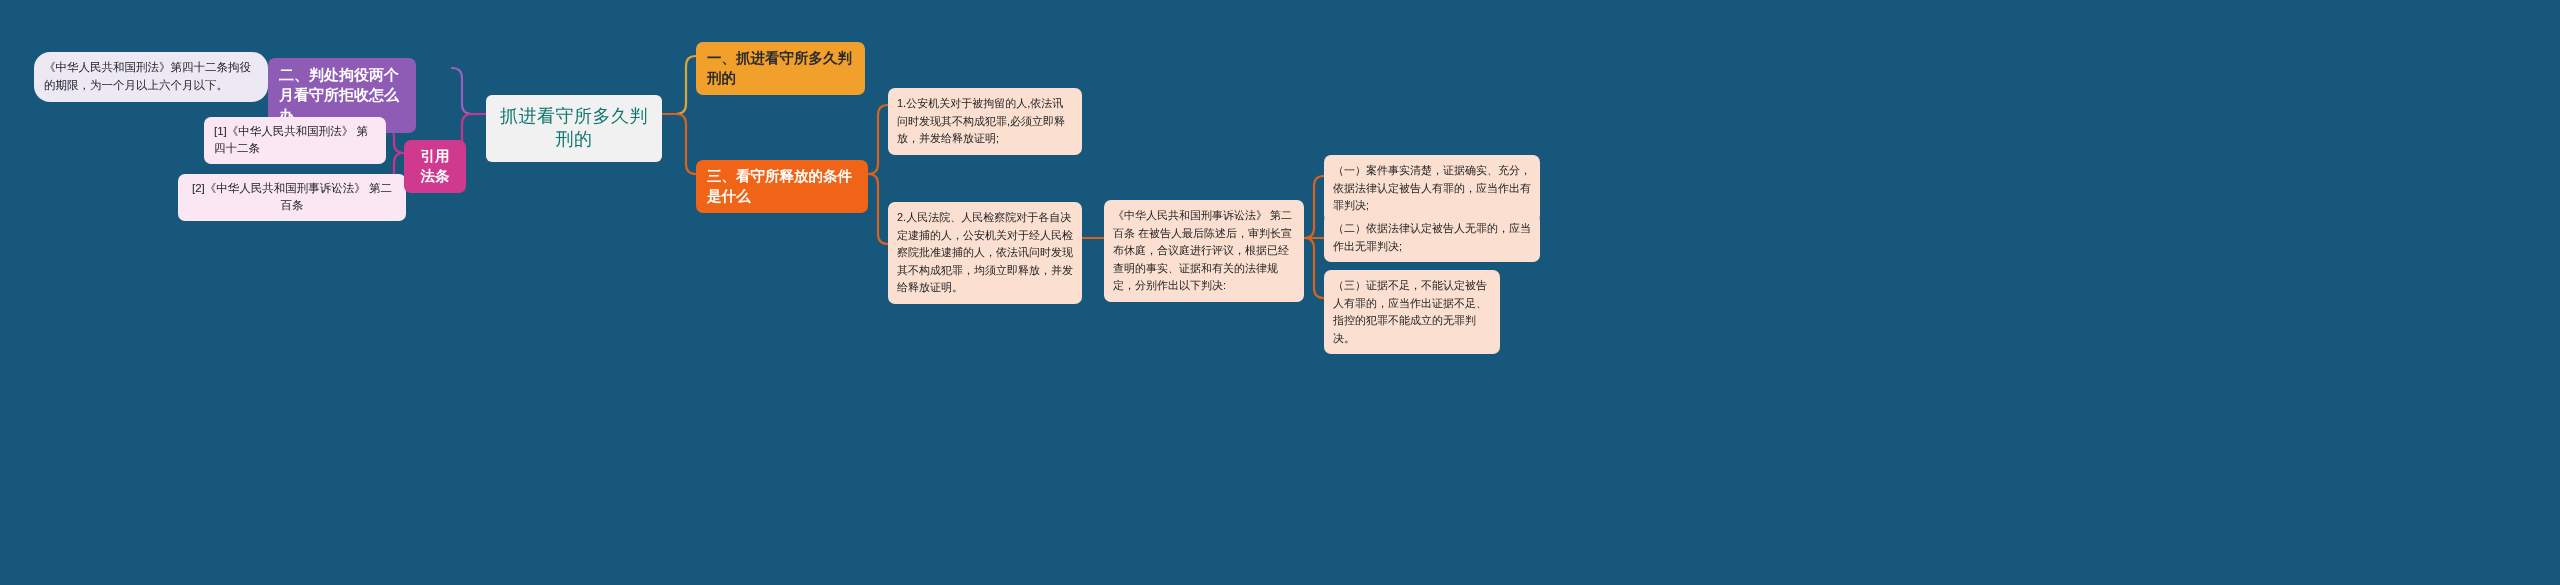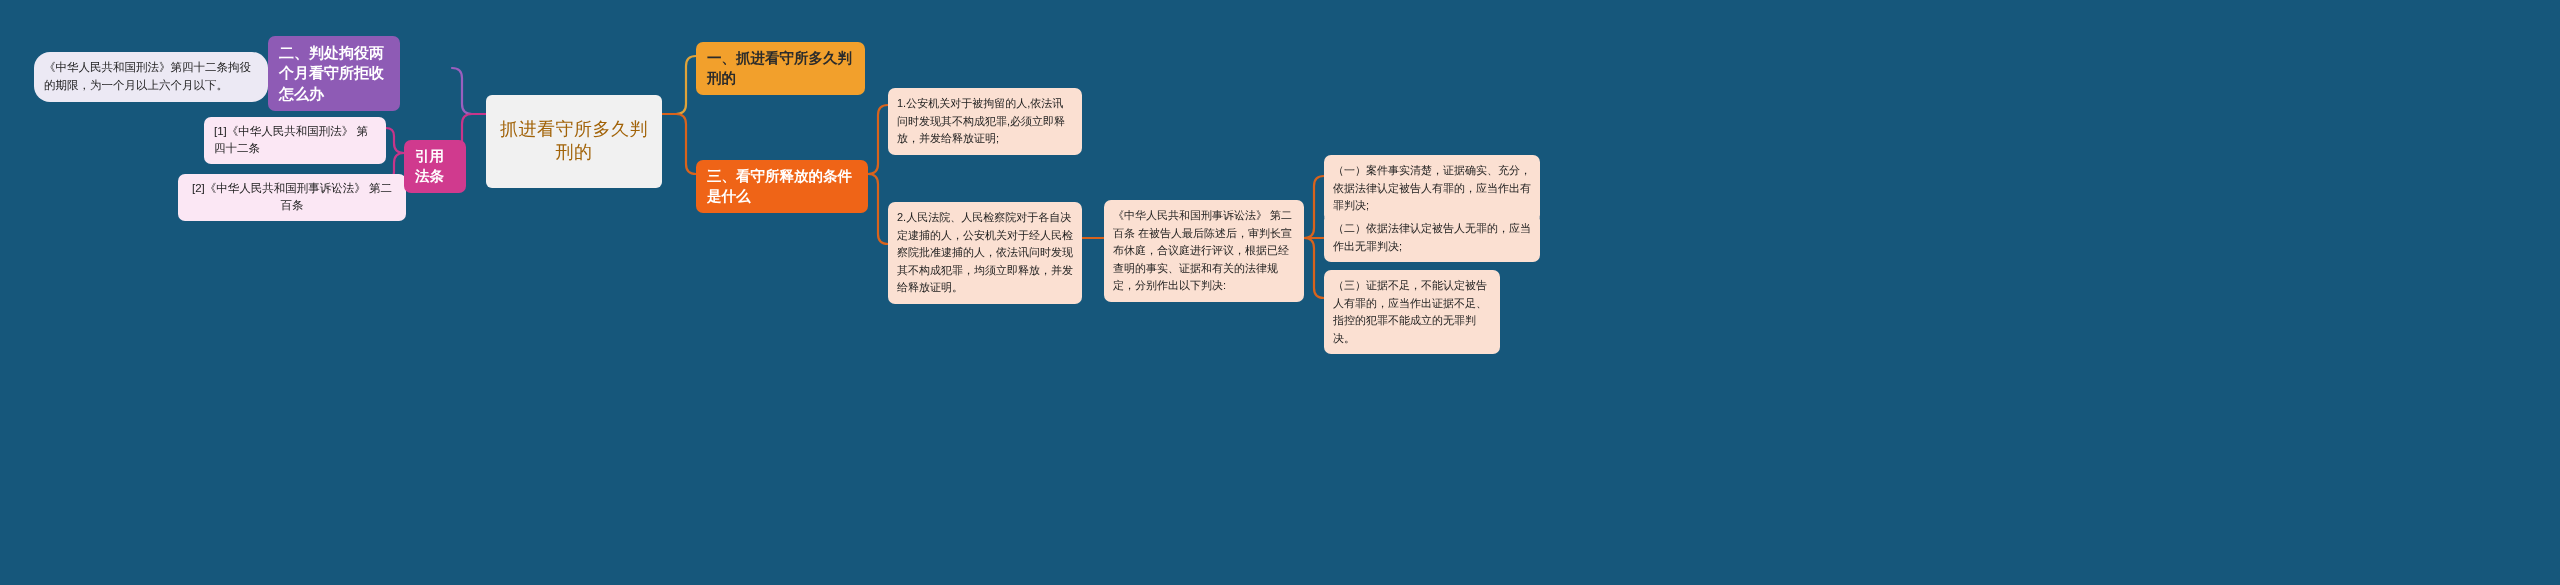--- a/index.html
+++ b/index.html
@@ -27,23 +27,23 @@
   .node .txt {
     display: block;
     width: 100%;
     white-space: pre-wrap;
     word-break: break-all;
   }
 
   
   .root {
     background: #f1f1f1;
-    color: #a16207;
+    color: #0f766e;
     border-radius: 6px;
-    padding: 23px 12px;
+    padding: 10px 12px;
     font-size: 18px;
     line-height: 1.3;
     letter-spacing: 0.5px;
   }
 
   
   .lvl1-purple {
     background: #8e5bb5;
     color: #ffffff;
     padding: 7px 11px;
@@ -135,34 +135,34 @@
       <path d="M1304 238 Q1314 238 1314 228 L1314 186 Q1314 176 1324 176 L1324 176" stroke="#d9631c"></path>
       <path d="M1304 238 L1324 238" stroke="#d9631c"></path>
       <path d="M1304 238 Q1314 238 1314 248 L1314 288 Q1314 298 1324 298 L1324 298" stroke="#d9631c"></path>
     </g>
   </svg>
 
   <div class="node leaf-lavender" style="left:34px; top:52px; width:234px;border-radius:16px;">
     <span class="txt">《中华人民共和国刑法》第四十二条拘役的期限，为一个月以上六个月以下。</span>
   </div>
 
-  <div class="node lvl1-purple" style="left:268px; top:36px; width:132px;align-items:flex-end;">
+  <div class="node lvl1-purple" style="left:268px; top:58px; width:148px;align-items:flex-end;">
     <span class="txt">二、判处拘役两个月看守所拒收怎么办</span>
   </div>
 
   <div class="node leaf-pink" style="left:204px; top:117px; width:182px;">
     <span class="txt">[1]《中华人民共和国刑法》 第四十二条</span>
   </div>
 
   <div class="node leaf-pink" style="left:178px; top:174px; width:228px;text-align:center;">
     <span class="txt">[2]《中华人民共和国刑事诉讼法》 第二百条</span>
   </div>
 
   <div class="node lvl1-magenta" style="left:404px; top:140px; width:62px; justify-content:center;">
-    <span class="txt" style="">引用法条</span>
+    <span class="txt" style="text-align:center;">引用法条</span>
   </div>
 
   <div class="node root" style="left:486px; top:95px; width:176px; justify-content:center;">
     <span class="txt" style="text-align:center;">抓进看守所多久判刑的</span>
   </div>
 
   <div class="node lvl1-orange-light" style="left:696px; top:42px; width:169px;">
     <span class="txt">一、抓进看守所多久判刑的</span>
   </div>
 

